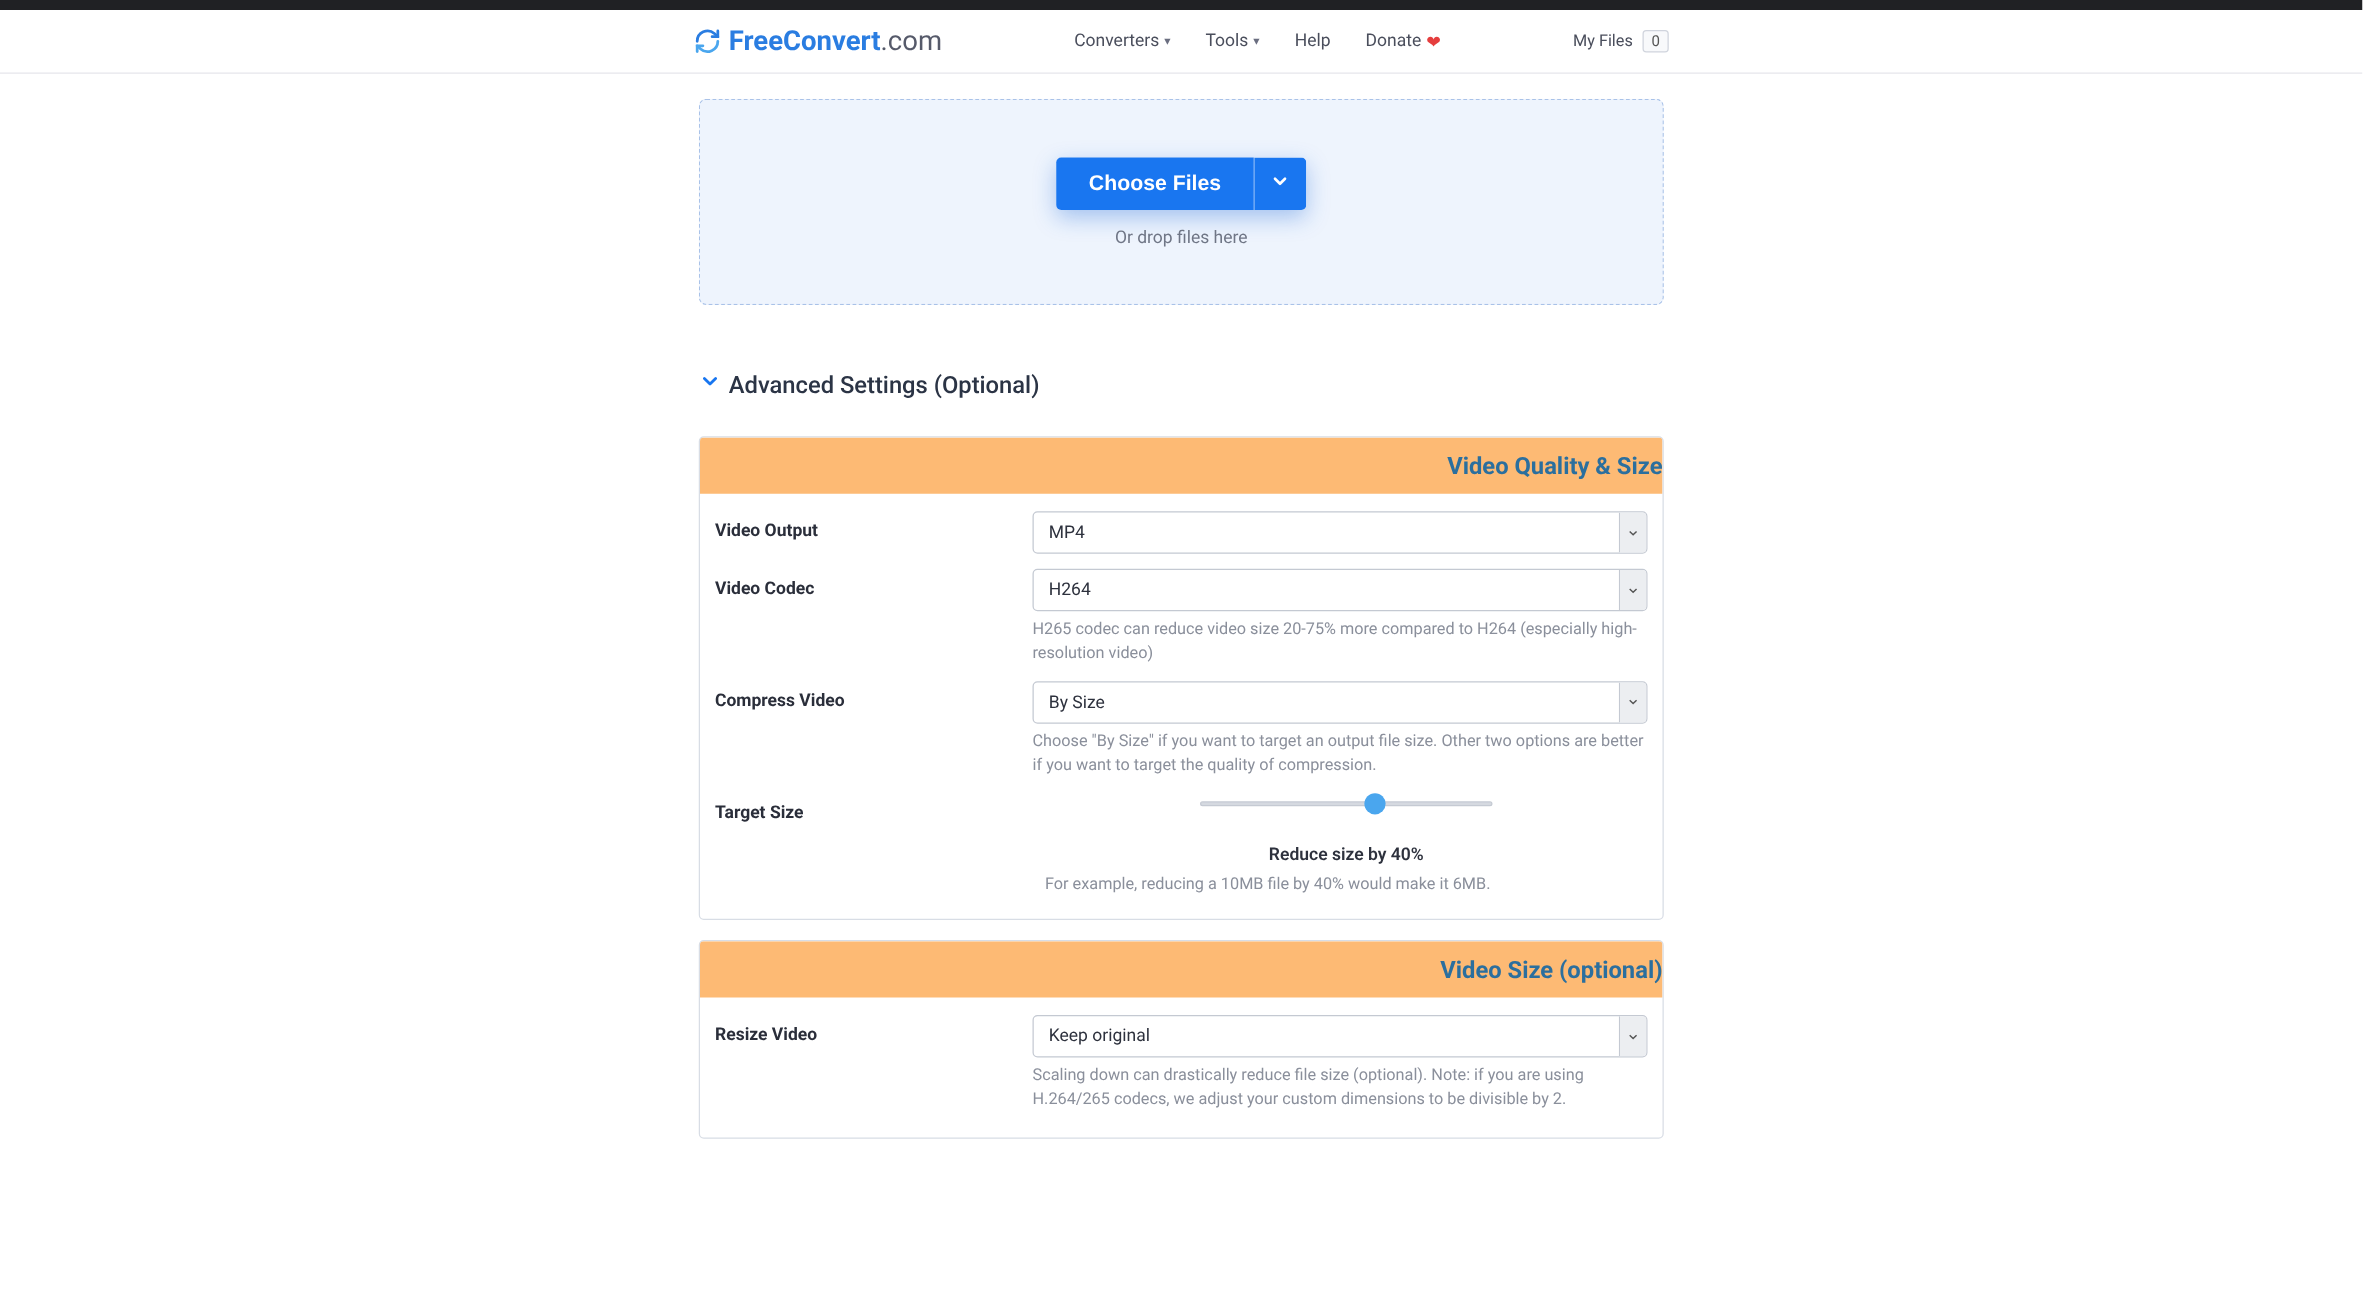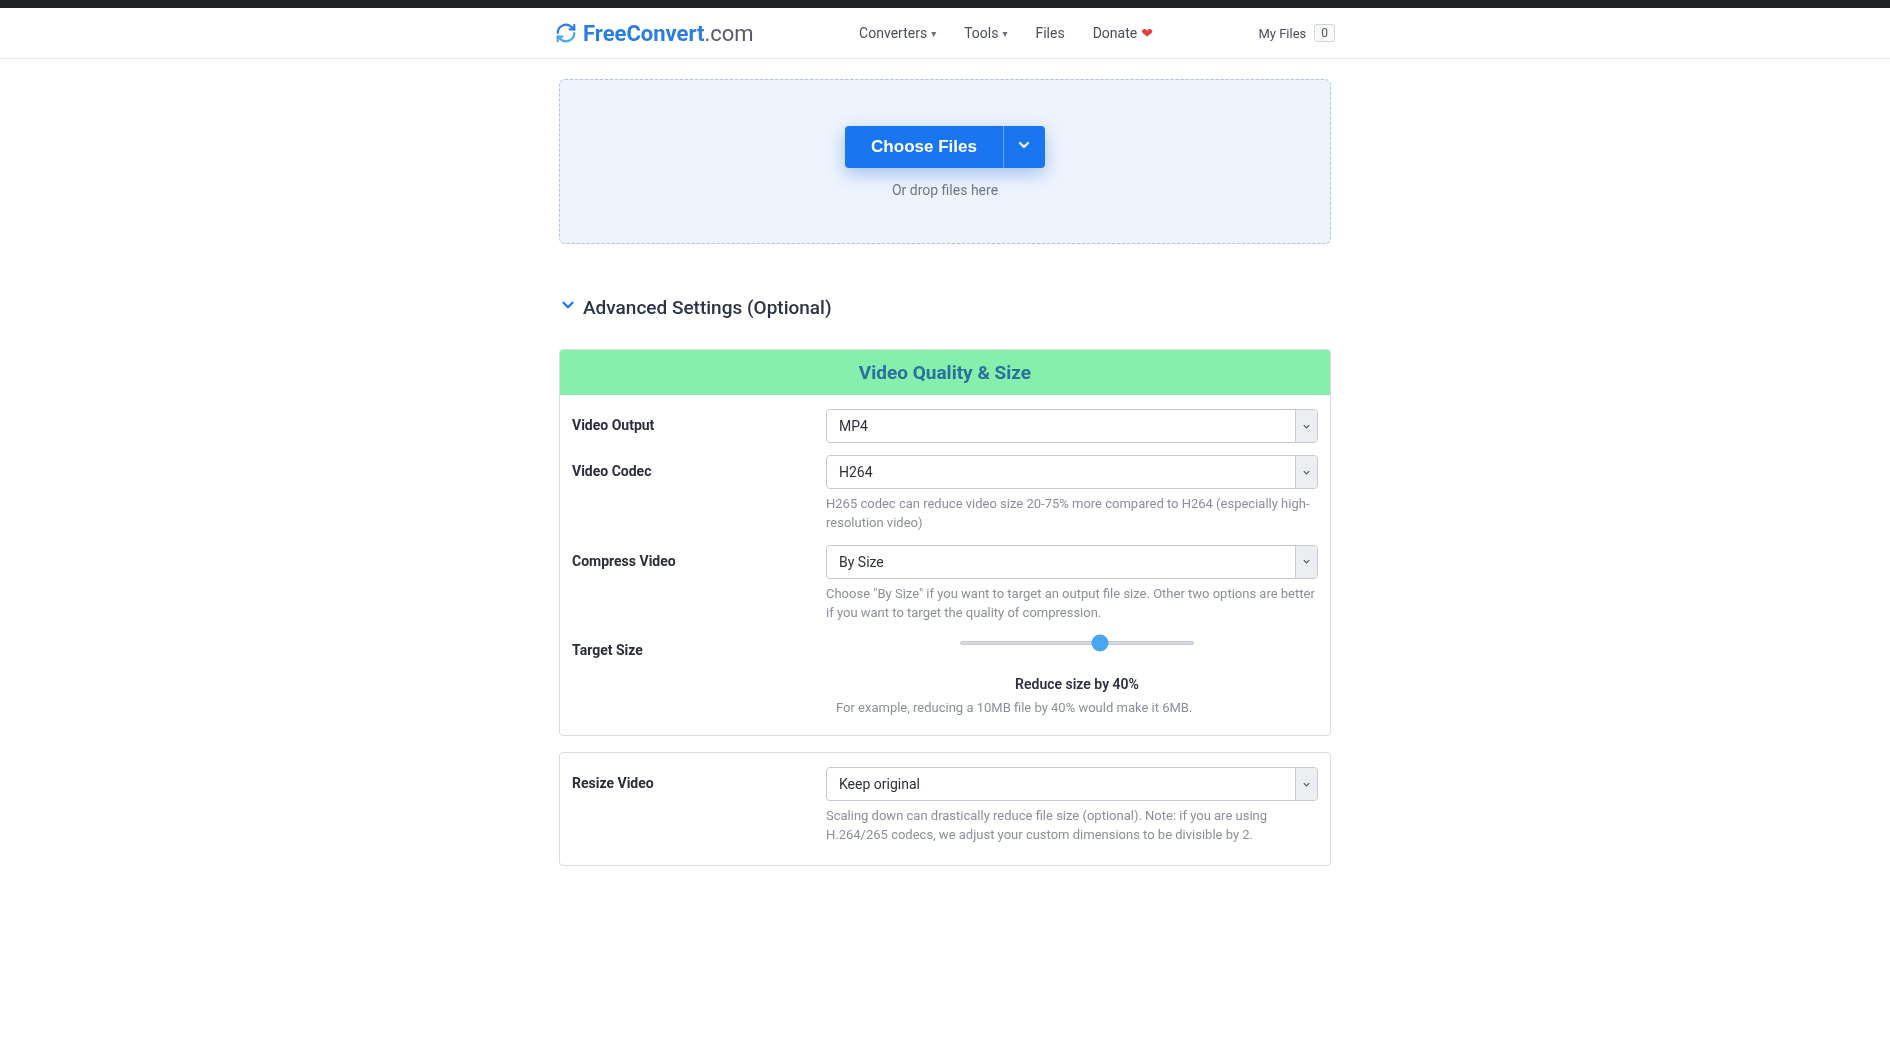--- a/index.html
+++ b/index.html
@@ -70,21 +70,21 @@
   display:flex; align-items:center; justify-content:center;
 }
 .choose-drop svg { width: 16px; height: 16px; }
 .drop-hint { color: #6f7686; font-size: 14px; }
 
 .adv-toggle { display: flex; align-items: center; gap: 6px; margin-top: 52px; color: #2b3445; font-size: 19px; font-weight: 500; cursor: pointer; }
 .adv-toggle .chev { color: #1876f0; }
 .adv-toggle .chev svg { width: 18px; height: 18px; }
 
 .panel { border: 1px solid #d8dde5; border-radius: 4px; margin-top: 30px; overflow: hidden; }
-.panel-title { background: #86efac; color: #2b6f9e; font-weight: 700; font-size: 19px; text-align: center; padding: 11px 0; }
+.panel-title { background: #fdba74; color: #2b6f9e; font-weight: 700; font-size: 19px; text-align: right; padding: 11px 0; }
 
 .panel-body { padding: 14px 12px 20px; }
 .row { display: flex; align-items: flex-start; gap: 18px; margin-top: 12px; }
 .row:first-child { margin-top: 0; }
 .row-label { width: 246px; text-align: left; font-size: 14px; font-weight: 700; color: #2a2e3a; padding-top: 8px; }
 .row-ctrl { flex: 1; }
 .select {
   display: flex; align-items: center; justify-content: space-between;
   border: 1px solid #c4c9d2; border-radius: 4px; height: 34px;
   padding: 0 0 0 12px; background: #fff; width: 492px; cursor: pointer; gap: 16px;
@@ -132,21 +132,21 @@
     <nav class="nav">
       <div class="nav-item">
         <span>Converters</span>
         <span class="chev">▾</span>
       </div>
       <div class="nav-item">
         <span>Tools</span>
         <span class="chev">▾</span>
       </div>
       <div class="nav-item">
-        <span>Files</span>
+        <span>Help</span>
       </div>
       <div class="nav-item nav-donate">
         <span>Donate</span>
         <span class="heart">❤</span>
       </div>
     </nav>
 
     <div class="my-files">
       <span>My Files</span>
       <span class="count">0</span>
@@ -237,20 +237,21 @@
             <div class="slider-label">Reduce size by 40%</div>
           </div>
           <div class="hint-small">For example, reducing a 10MB file by 40% would make it 6MB.</div>
         </div>
       </div>
 
     </div>
   </section>
 
   <section class="panel">
+    <div class="panel-title">Video Size (optional)</div>
     <div class="panel-body">
 
       <div class="row">
         <div class="row-label">Resize Video</div>
         <div class="row-ctrl">
           <div class="select">
             <span class="val">Keep original</span>
             <span class="dd">
               <svg viewBox="0 0 24 24" fill="none" stroke="currentColor" stroke-width="2.5">
                   <polyline points="6 9 12 15 18 9"></polyline>

